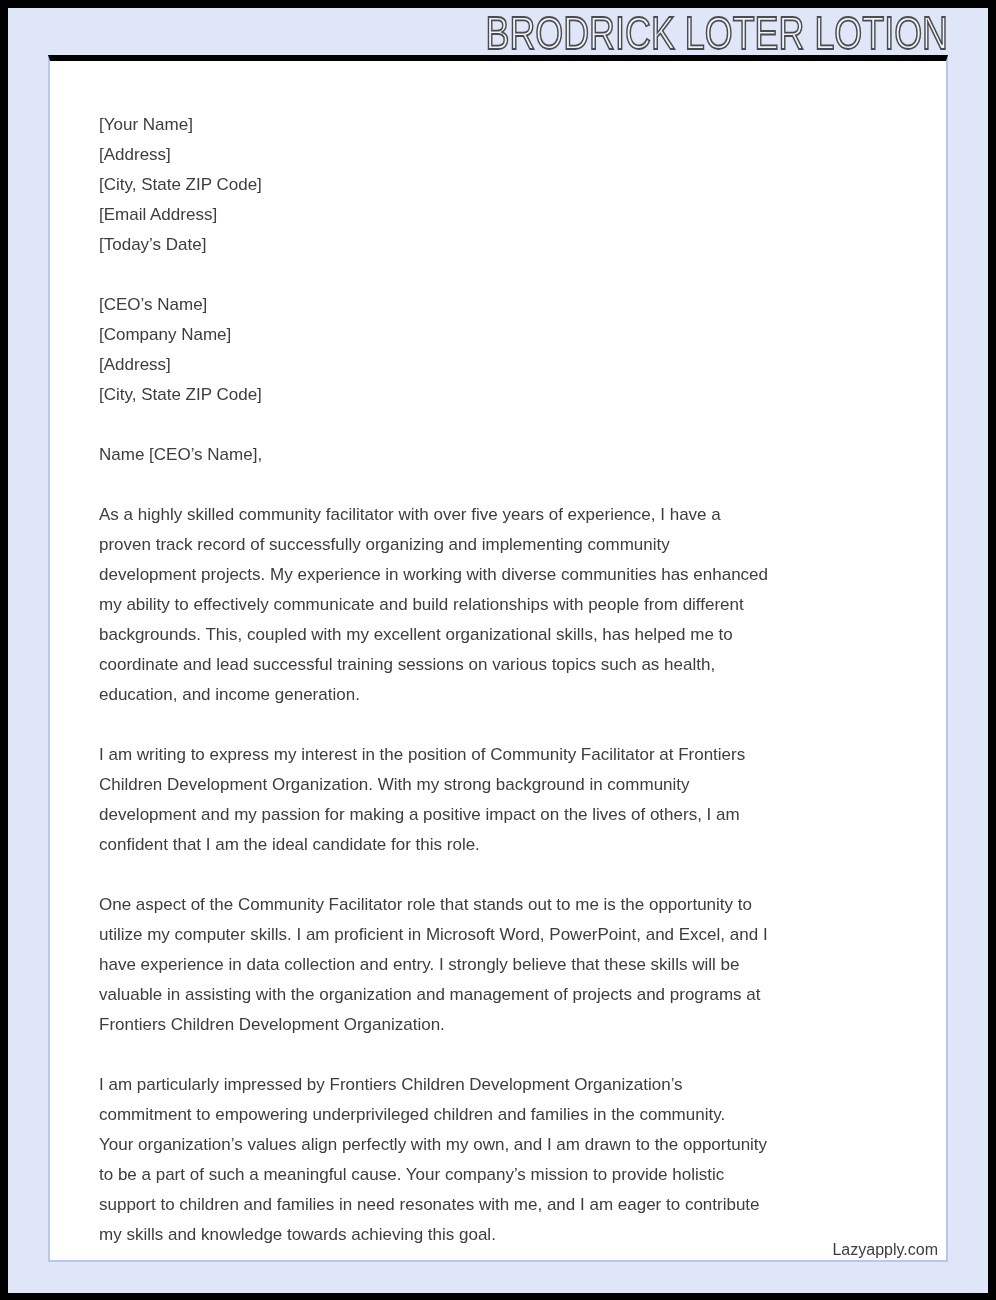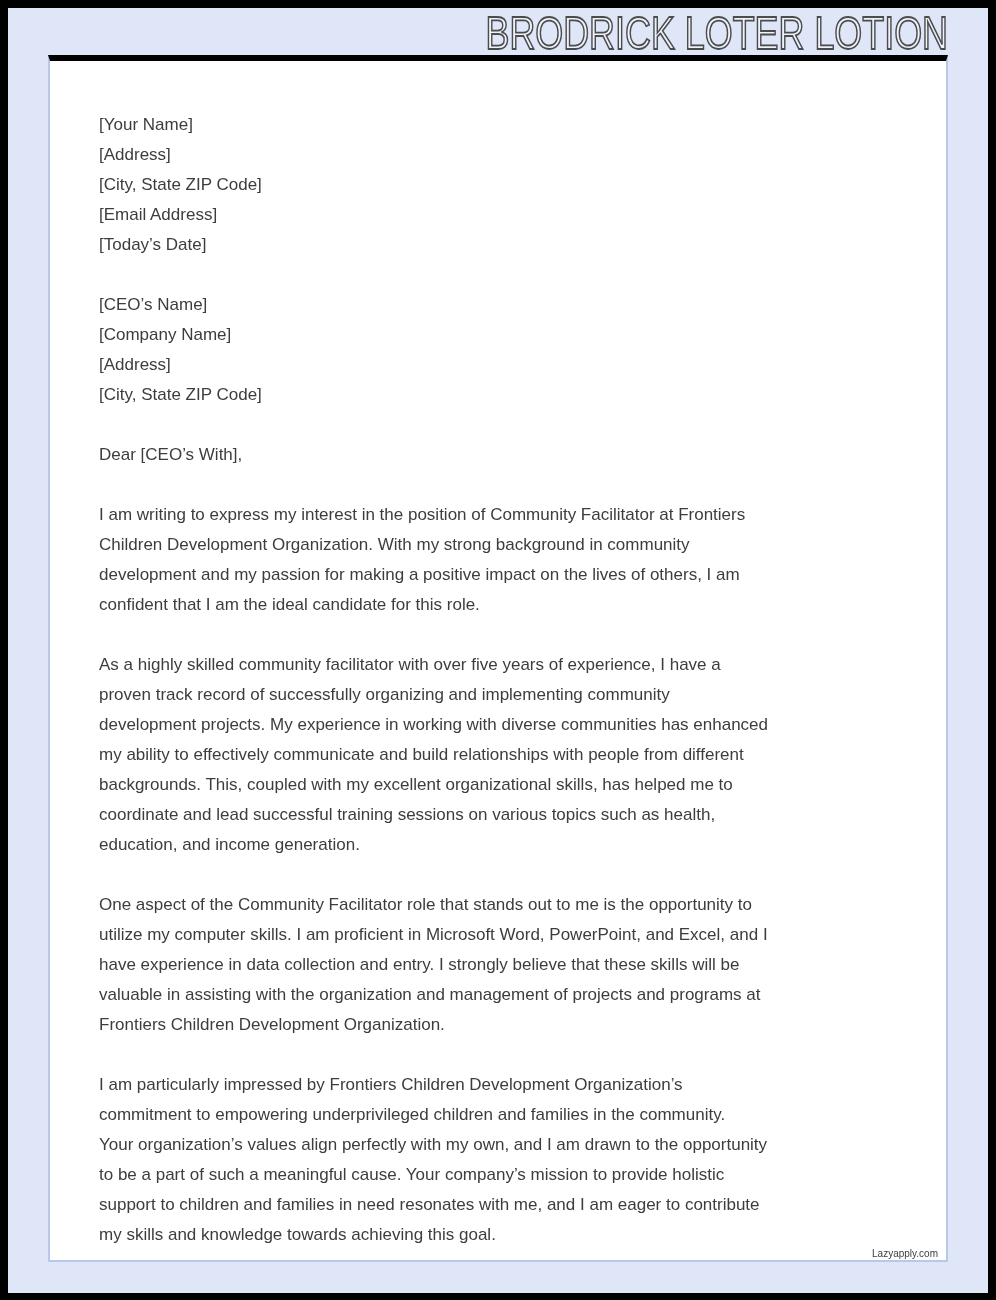--- a/index.html
+++ b/index.html
@@ -43,21 +43,21 @@
     box-sizing: border-box;
     background: #ffffff;
     border-top: 6px solid #000000;
     border-left: 2px solid #b9c6ee;
     border-right: 2px solid #b9c6ee;
     border-bottom: 2px solid #b9c6ee;
   }
   .watermark {
     position: absolute;
     right: 8px; bottom: 1px;
-    font-size: 10px;
+    font-size: 16px;
     color: #3d3d3d;
   }
   .letter {
     position: absolute;
     left: 91px; top: 90px;
     width: 812px;
     font-size: 17px;
     line-height: 30px;
     color: #3d3d3d;
   }
@@ -81,32 +81,32 @@
     <div class="letter">
       <div class="block">[Your Name]
 [Address]
 [City, State ZIP Code]
 [Email Address]
 [Today’s Date]</div>
       <div class="block">[CEO’s Name]
 [Company Name]
 [Address]
 [City, State ZIP Code]</div>
-      <div class="block">Dear [CEO’s With],</div>
-      <div class="block">I am writing to express my interest in the position of Community Facilitator at Frontiers
-Children Development Organization. With my strong background in community
-development and my passion for making a positive impact on the lives of others, I am
-confident that I am the ideal candidate for this role.</div>
+      <div class="block">Name [CEO’s Name],</div>
       <div class="block">As a highly skilled community facilitator with over five years of experience, I have a
 proven track record of successfully organizing and implementing community
 development projects. My experience in working with diverse communities has enhanced
 my ability to effectively communicate and build relationships with people from different
 backgrounds. This, coupled with my excellent organizational skills, has helped me to
 coordinate and lead successful training sessions on various topics such as health,
 education, and income generation.</div>
+      <div class="block">I am writing to express my interest in the position of Community Facilitator at Frontiers
+Children Development Organization. With my strong background in community
+development and my passion for making a positive impact on the lives of others, I am
+confident that I am the ideal candidate for this role.</div>
       <div class="block">One aspect of the Community Facilitator role that stands out to me is the opportunity to
 utilize my computer skills. I am proficient in Microsoft Word, PowerPoint, and Excel, and I
 have experience in data collection and entry. I strongly believe that these skills will be
 valuable in assisting with the organization and management of projects and programs at
 Frontiers Children Development Organization.</div>
       <div class="block">I am particularly impressed by Frontiers Children Development Organization’s
 commitment to empowering underprivileged children and families in the community.
 Your organization’s values align perfectly with my own, and I am drawn to the opportunity
 to be a part of such a meaningful cause. Your company’s mission to provide holistic
 support to children and families in need resonates with me, and I am eager to contribute

